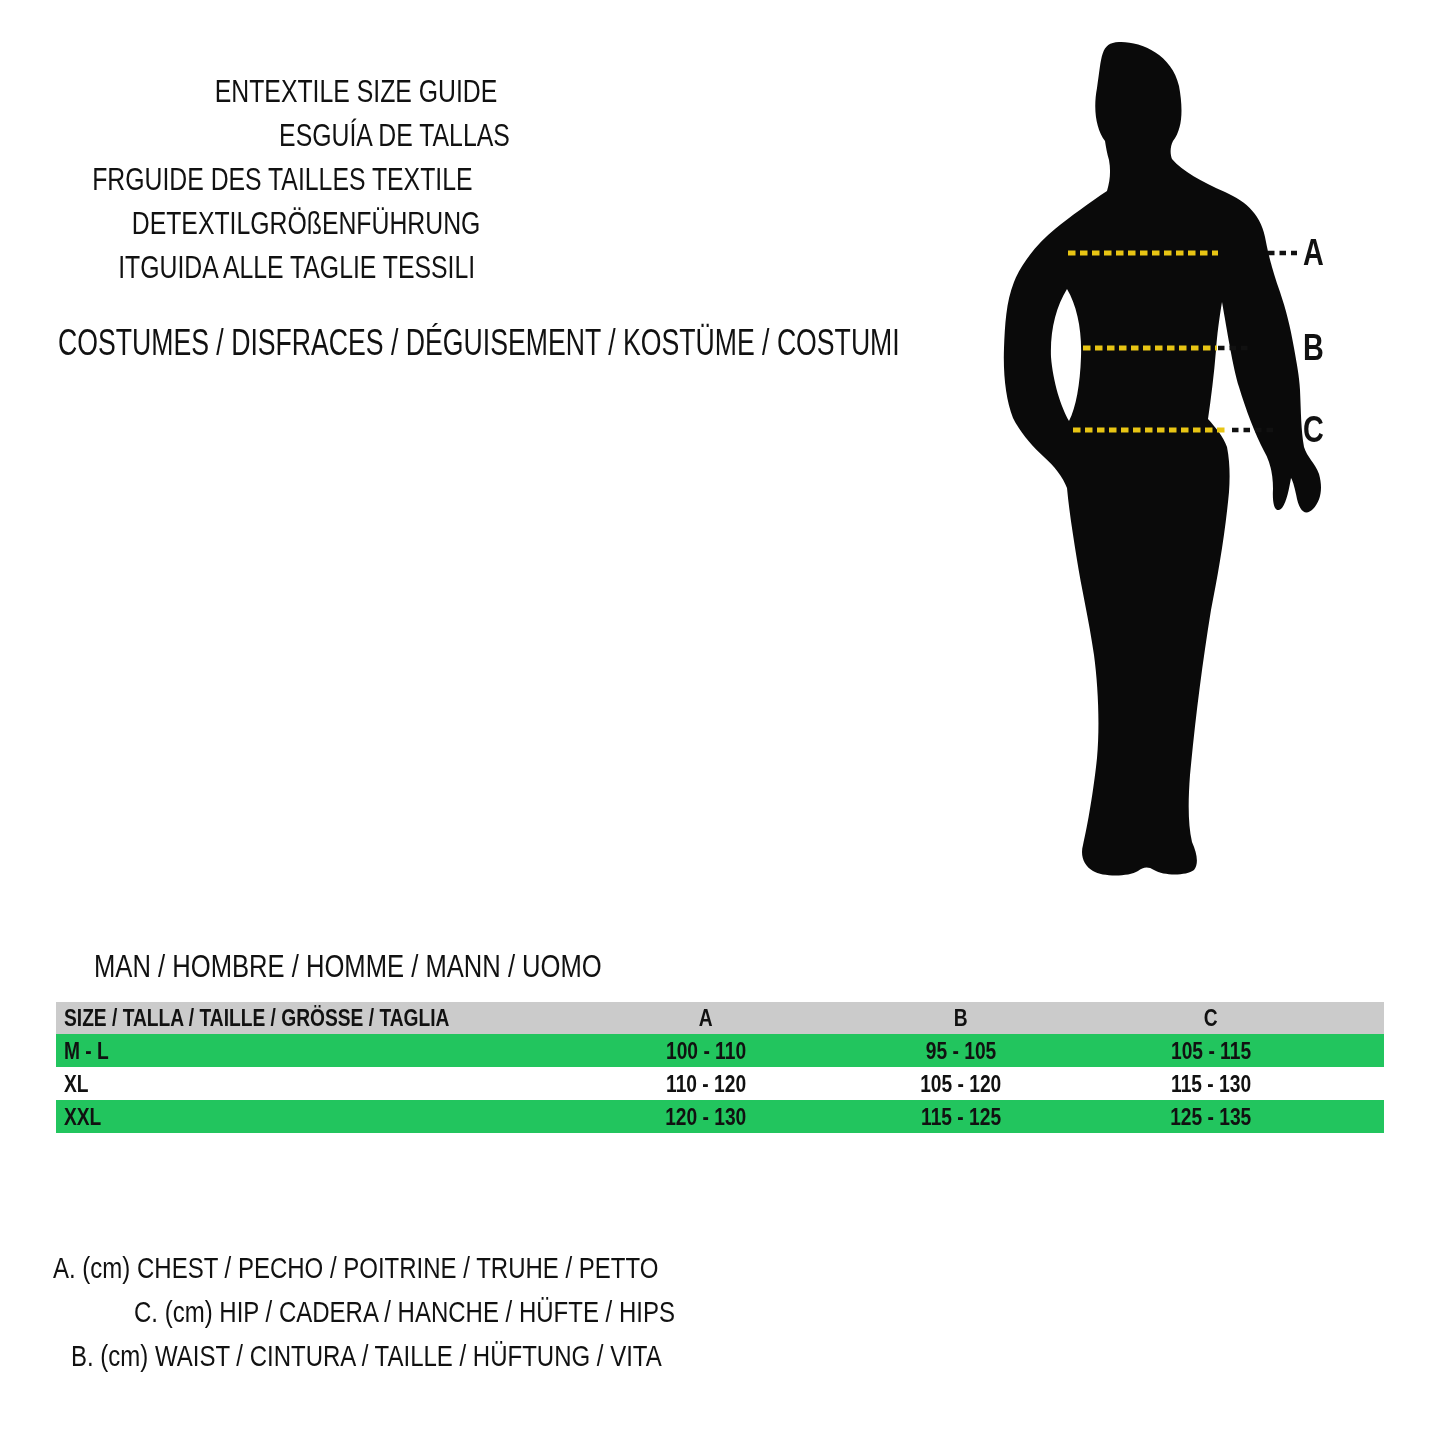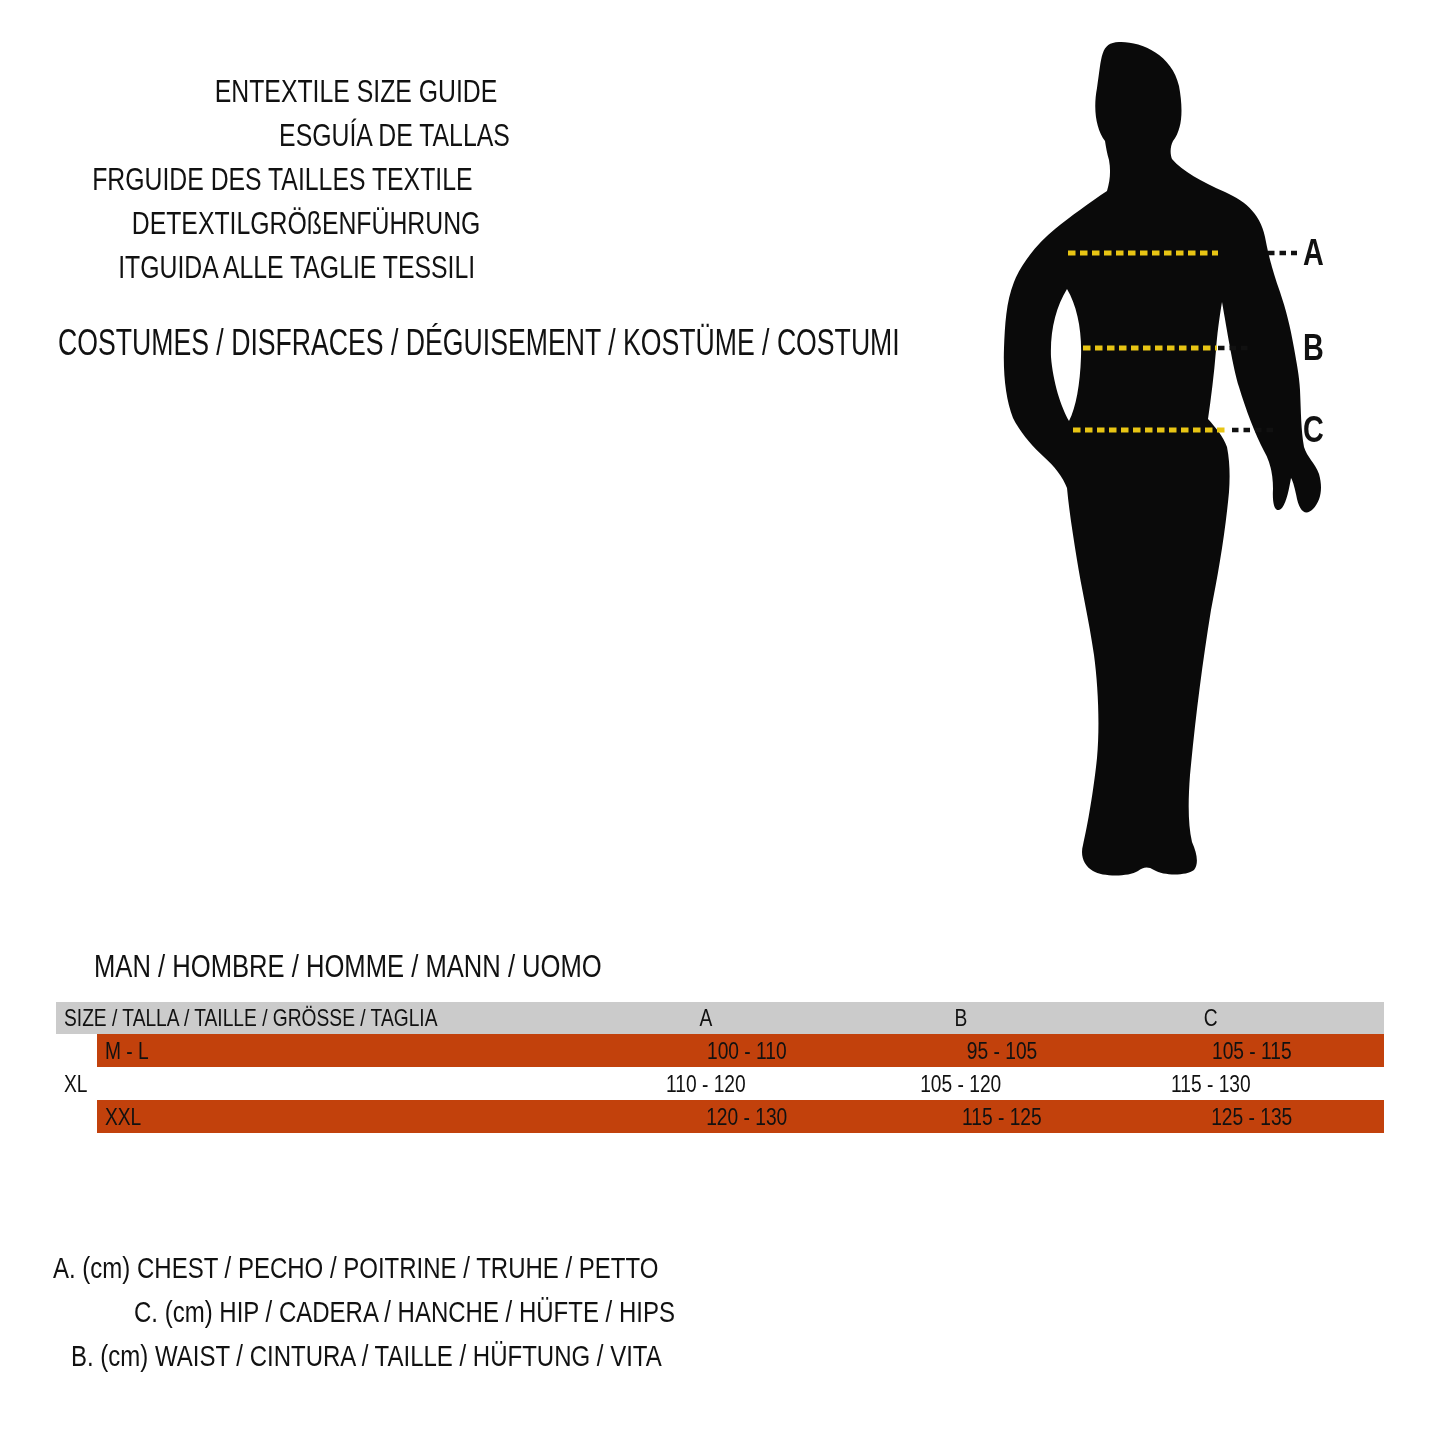--- a/index.html
+++ b/index.html
@@ -25,23 +25,23 @@
   
   #figure{left:950px;top:30px;width:480px;height:880px;}
   #figure svg{position:absolute;left:0;top:0;}
   .abc-label{position:absolute;font-size:36px;line-height:40px;font-weight:bold;width:40px;}
 
   
   #man-heading{left:58px;top:944px;font-size:32px;line-height:44px;margin-left:36px;}
 
   
   #size-table{left:56px;top:1002px;width:1328px;font-size:24px;}
-  .t-row{display:grid;grid-template-columns:520px 260px 250px 250px;align-items:center;height:33px;}
+  .t-row{display:grid;grid-template-columns:520px 260px 250px 250px;align-items:center;height:33px;font-weight:bold;}
   .t-head{height:32px;background:#cbcbcb;}
-  .t-alt{background:#c2410c;margin-left:41px;}
+  .t-alt{background:#22c55e;}
   .t-cell-size{padding-left:8px;text-align:left;}
   .t-cell-num{text-align:center;}
 
   
   #measure-notes{left:53px;top:1246px;font-size:30px;line-height:44px;text-align:right;}
   .note-row{height:44px;}
 </style>
 </head>
 <body>
 

